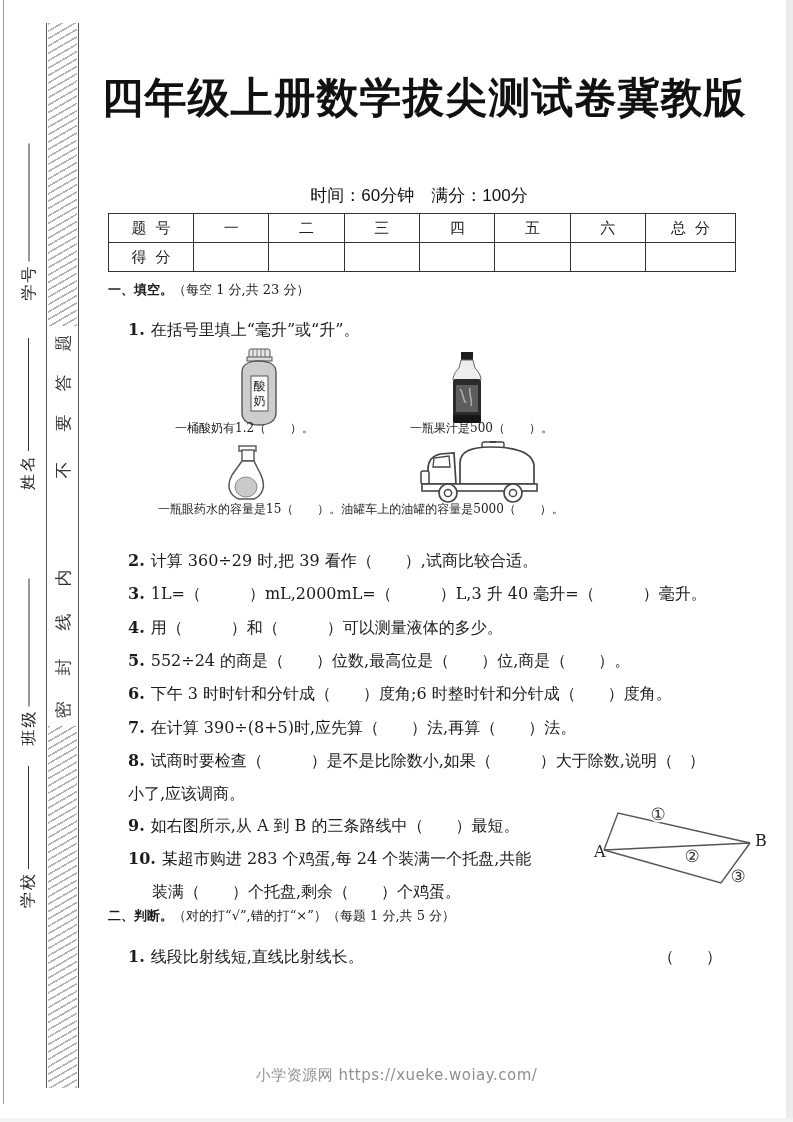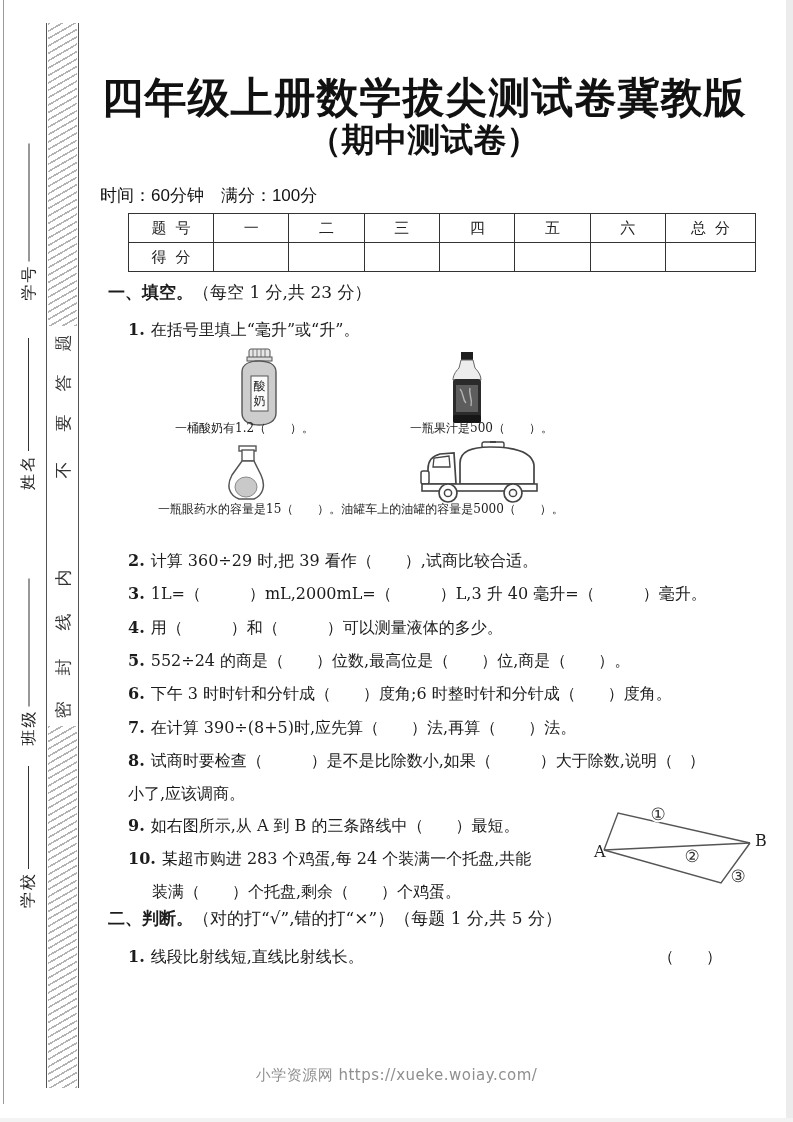--- a/index.html
+++ b/index.html
@@ -40,34 +40,34 @@
     font-family:"Liberation Sans","DejaVu Sans",sans-serif;font-weight:bold;
     font-size:42px;letter-spacing:1px;color:#111;margin-top:26px;
   }
   .subtitle{
     position:absolute;top:118px;left:0;width:100%;text-align:center;
     font-family:"Liberation Sans","DejaVu Sans",sans-serif;font-weight:bold;
     font-size:33px;color:#111;
   }
   .timeinfo{
     position:absolute;top:184px;left:0;width:100%;box-sizing:border-box;
-    text-align:left;padding-right:10px;font-size:17px;
+    text-align:center;padding-right:10px;font-size:17px;
     font-family:"Liberation Sans","DejaVu Sans",sans-serif;color:#111;
   }
   table.score{
     position:absolute;top:213px;left:8px;width:628px;
-    border-collapse:collapse;table-layout:fixed;margin-left:20px;
+    border-collapse:collapse;table-layout:fixed;
   }
   table.score td{
     border:1.4px solid #333;height:28px;text-align:center;
     font-size:15px;color:#222;padding:0;
   }
   td.sp{letter-spacing:9px;text-indent:9px;}
 
-  .sec{position:absolute;font-size:17px;white-space:nowrap;}
+  .sec{position:absolute;font-size:13px;white-space:nowrap;}
   .sec .b{font-weight:bold;}
   .q{position:absolute;left:28px;font-size:16px;line-height:33px;white-space:nowrap;}
   .q .num{font-weight:bold;margin-right:6px;}
   .q.wrap{white-space:normal;}
   .cap{position:absolute;font-size:12px;white-space:nowrap;}
   .jq{display:flex;justify-content:space-between;}
 
   .img{position:absolute;}
   .footer{
     position:absolute;top:1066px;left:0;width:793px;text-align:center;
@@ -111,21 +111,20 @@
     <span class="seal-char" style="top:447px;">不</span>
     <span class="seal-char" style="top:555px;">内</span>
     <span class="seal-char" style="top:599px;">线</span>
     <span class="seal-char" style="top:644px;">封</span>
     <span class="seal-char" style="top:687px;">密</span>
   </div>
 
   <div class="content">
 
     <div class="title">四年级上册数学拔尖测试卷冀教版</div>
-    <div class="subtitle">（期中测试卷）</div>
     <div class="timeinfo">时间：60分钟　满分：100分</div>
 
     <table class="score">
       <colgroup>
         <col style="width:85px;">
           <col>
           <col>
           <col>
           <col>
           <col>

